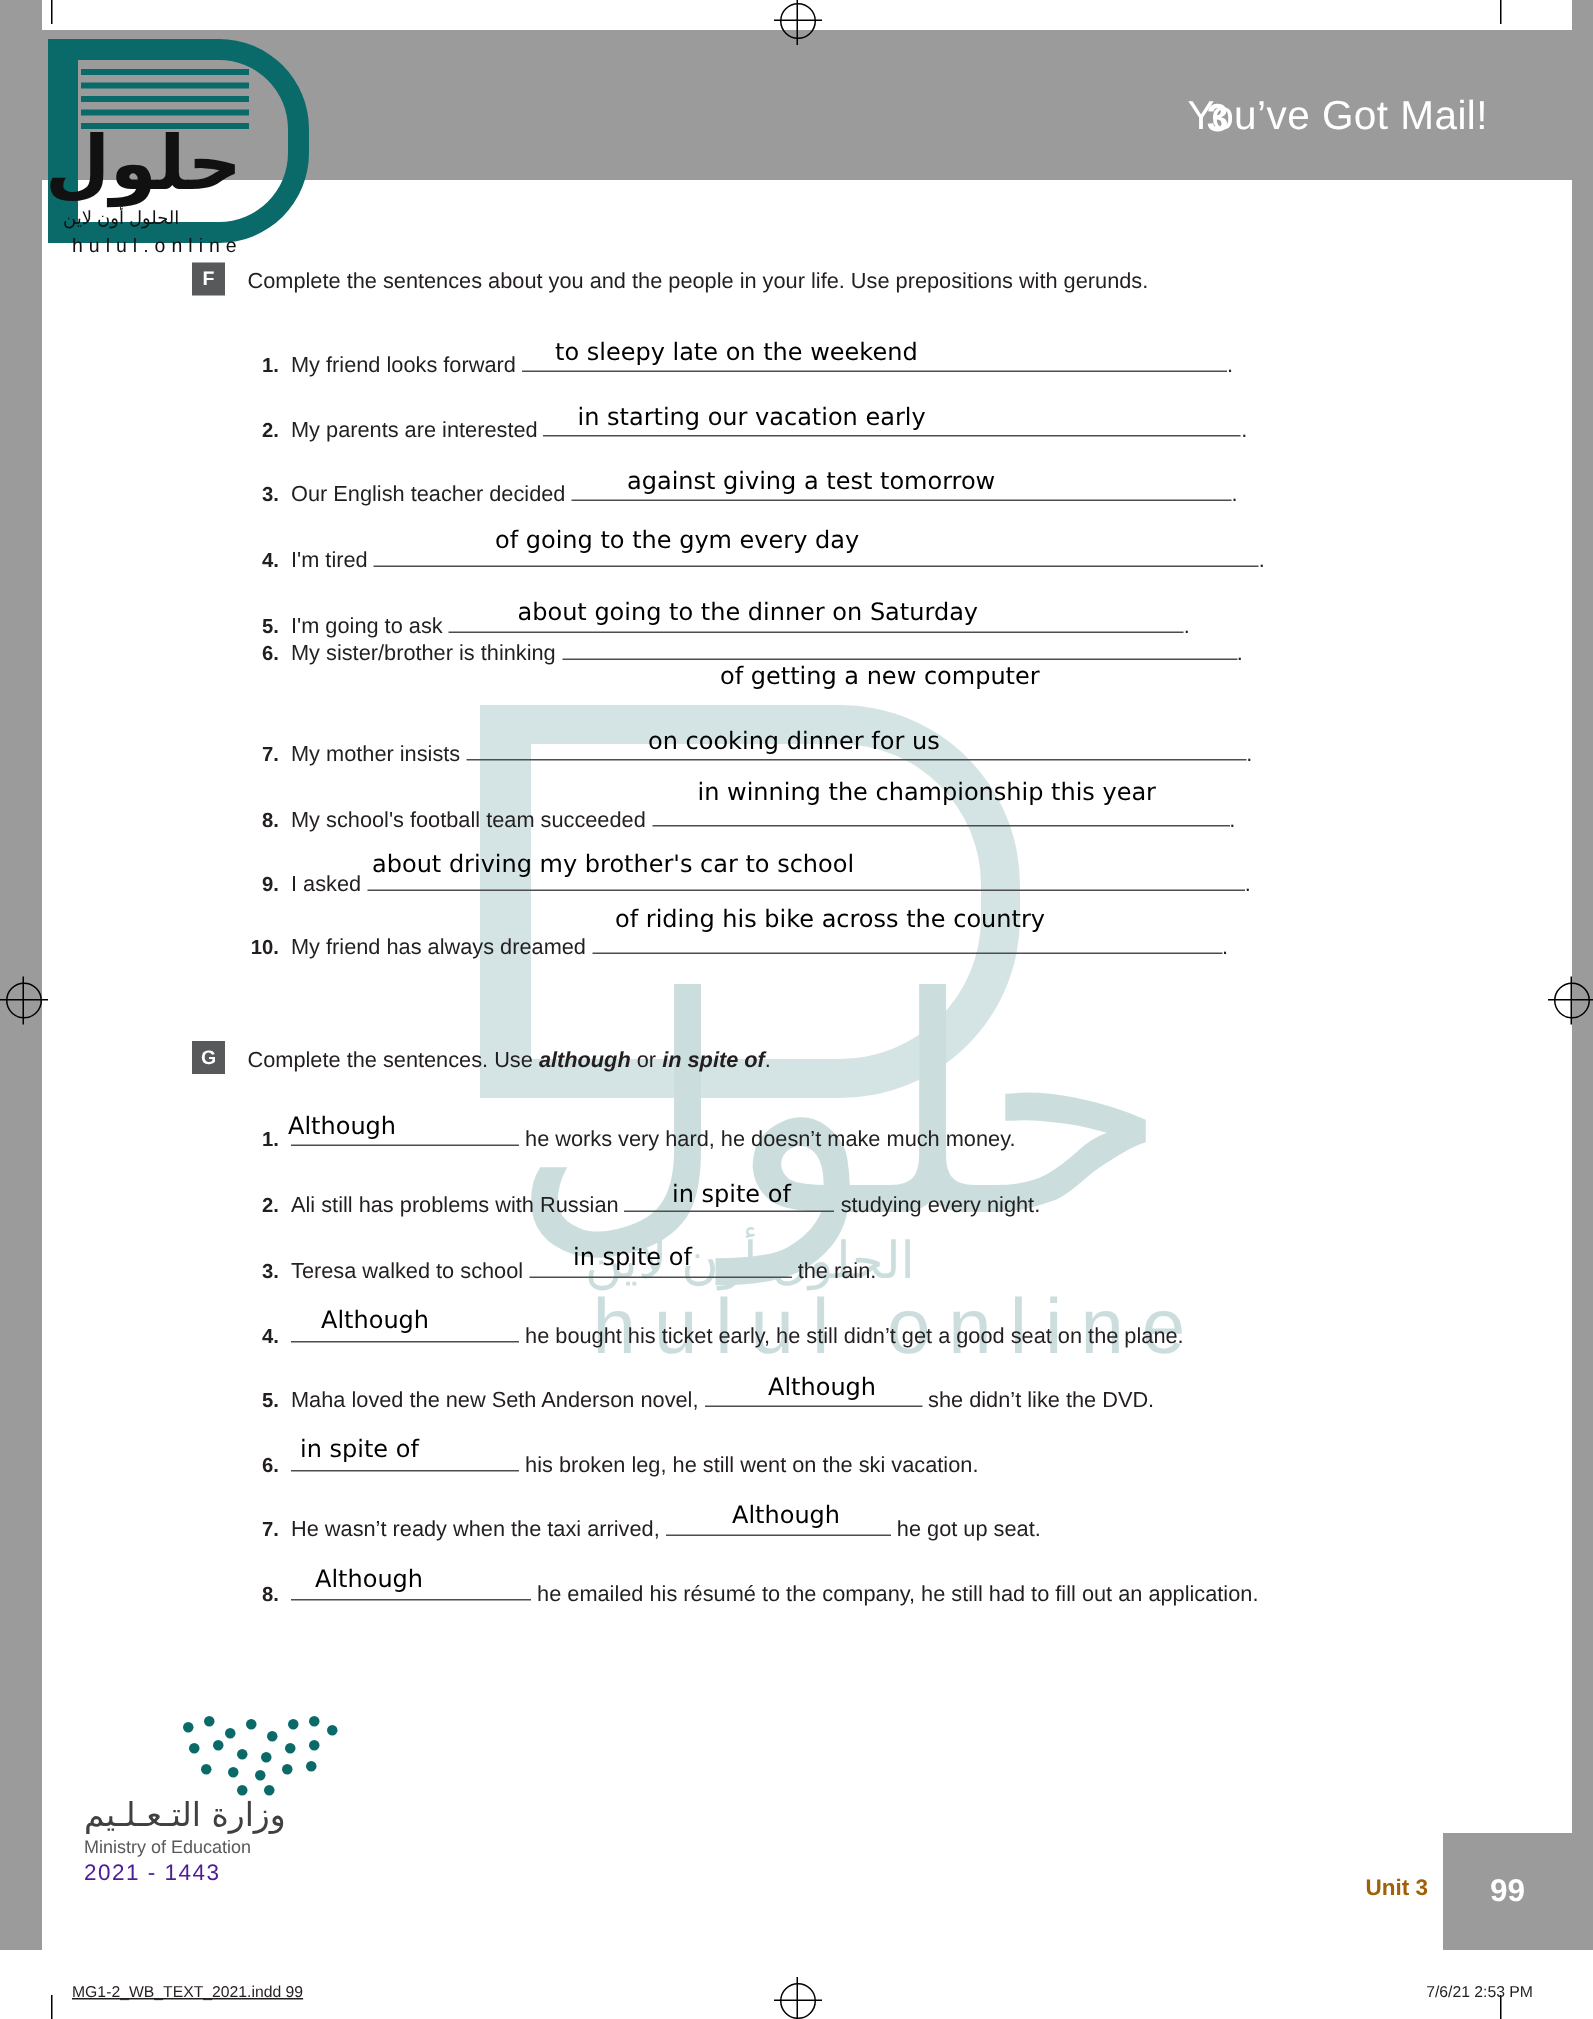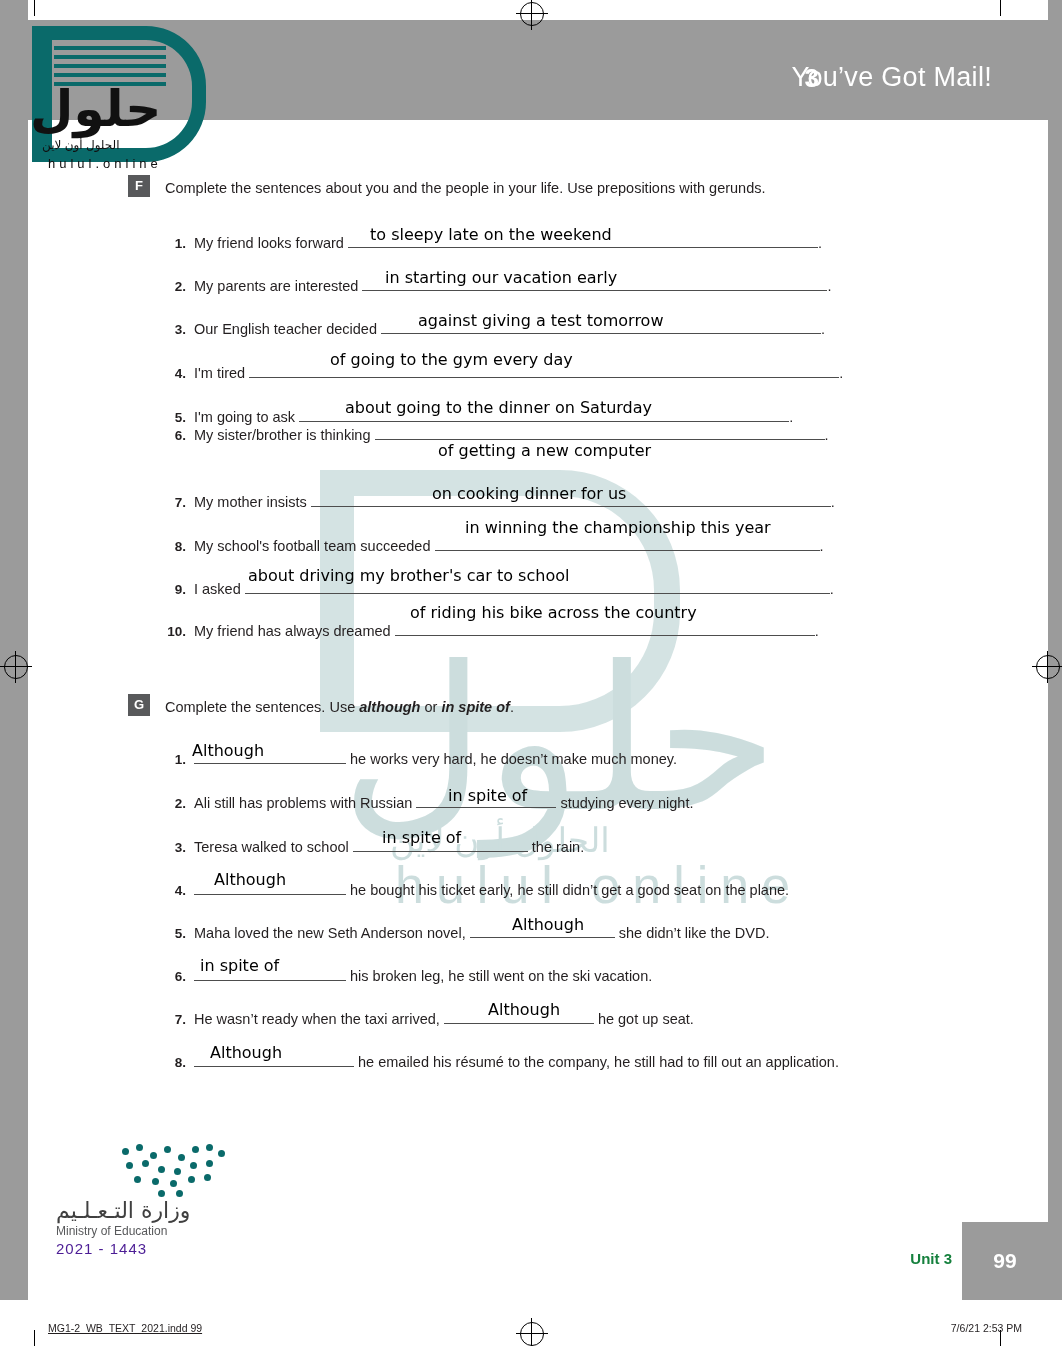--- a/index.html
+++ b/index.html
@@ -250,21 +250,21 @@
     left: 56px; top: 1240px;
     font-size: 15px;
     color: #4c1d95;
     letter-spacing: 1px;
   }
   .unit-label {
     position: absolute;
     right: 110px; top: 1250px;
     font-size: 15px;
     font-weight: bold;
-    color: #15803d;
+    color: #a16207;
     margin-left: 17px;
   }
   .page-num-box {
     position: absolute;
     right: 14px; top: 1222px;
     width: 86px; height: 78px;
     background: #9b9b9b;
     color: #fff;
     font-size: 21px;
     font-weight: bold;
@@ -357,21 +357,21 @@
   <div class="row" style="top:406px;">
     <span class="num">5.</span><span>I'm going to ask</span>
     <span class="blank" style="width:490px;"></span><span>.</span>
   </div>
   <div class="answer" style="left:345px;top:398px;">about going to the dinner on Saturday</div>
 
   <div class="row" style="top:424px;">
     <span class="num">6.</span><span>My sister/brother is thinking</span>
     <span class="blank" style="width:450px;"></span><span>.</span>
   </div>
-  <div class="answer" style="left:438px;top:441px;text-align:right;">of getting a new computer</div>
+  <div class="answer" style="left:480px;top:441px;text-align:right;">of getting a new computer</div>
 
   <div class="row" style="top:491px;">
     <span class="num">7.</span><span>My mother insists</span>
     <span class="blank" style="width:520px;"></span><span>.</span>
   </div>
   <div class="answer" style="left:432px;top:484px;">on cooking dinner for us</div>
 
   <div class="row" style="top:535px;">
     <span class="num">8.</span><span>My school's football team succeeded</span>
     <span class="blank" style="width:385px;"></span><span>.</span>

